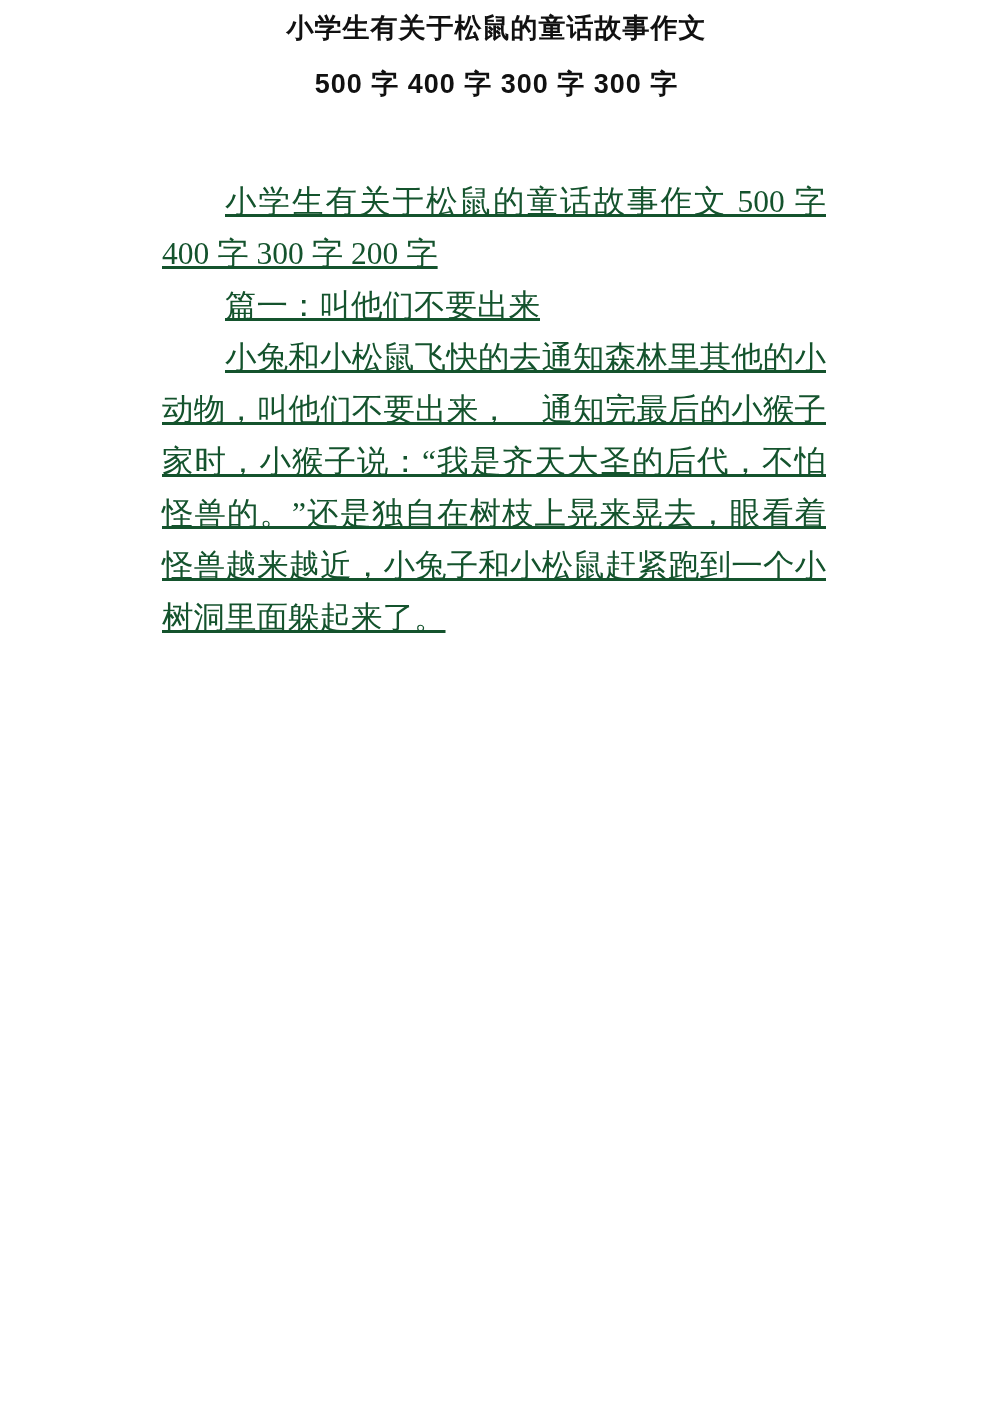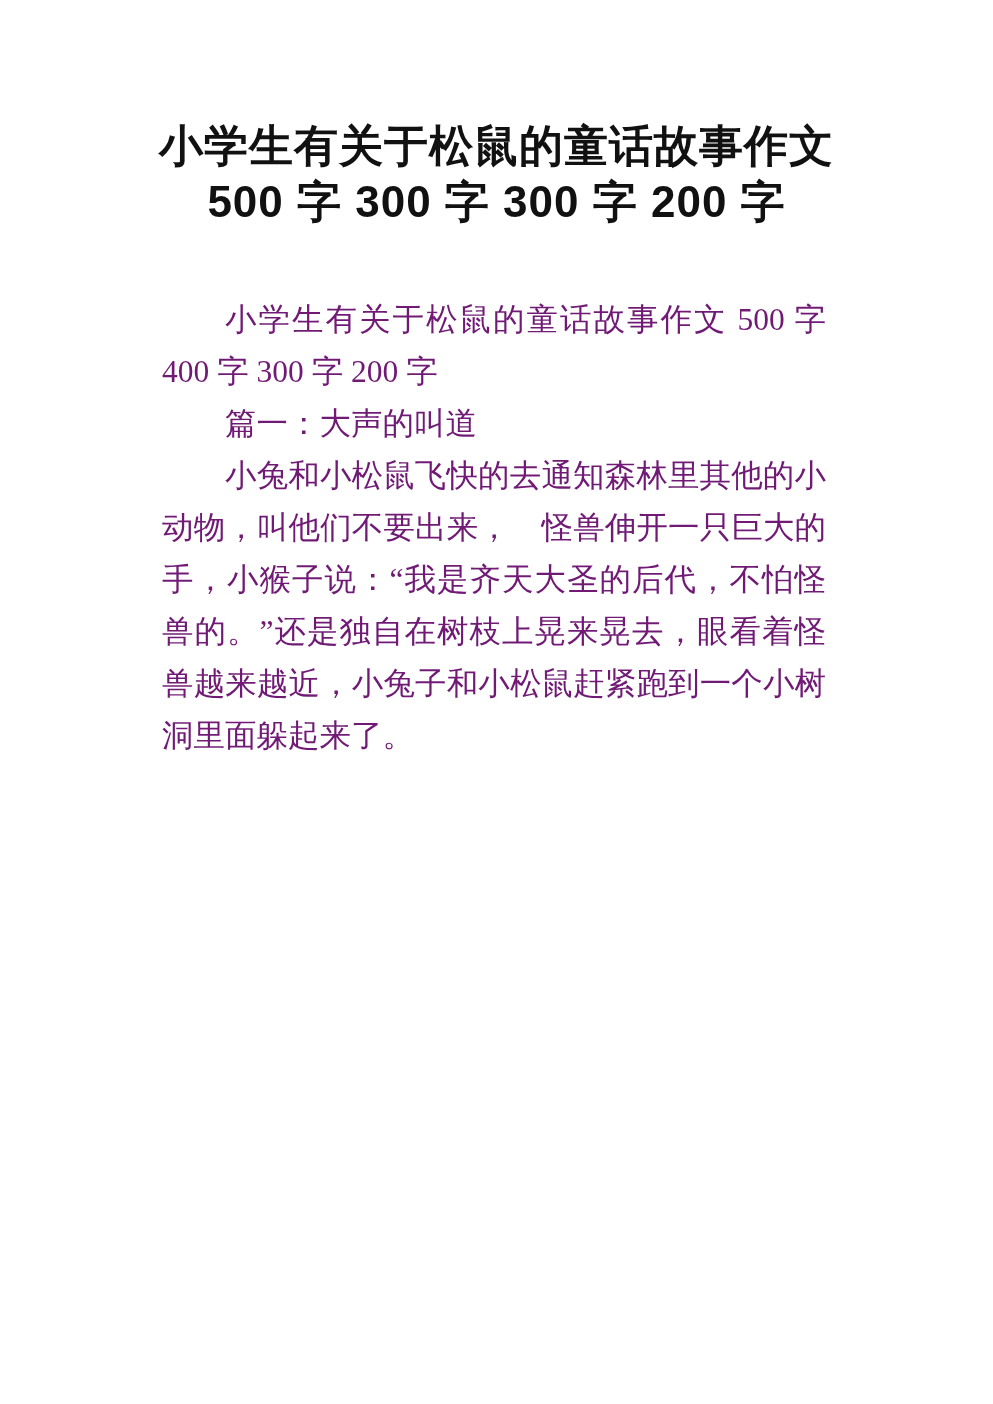--- a/index.html
+++ b/index.html
@@ -14,54 +14,54 @@
   }
   .page {
     position: relative;
     width: 993px;
     height: 1404px;
     background: #ffffff;
     overflow: hidden;
   }
   .doc-title {
     margin: 0;
-    padding-top: 118px;
     text-align: center;
     font-family: "Liberation Sans", "DejaVu Sans", sans-serif;
     font-weight: 700;
-    font-size: 44px;
+    font-size: 27px;
     line-height: 56px;
     color: #111111;
     letter-spacing: 1px;
   }
   .title-line {
     display: block;
   }
   .doc-body {
     margin-top: 64px;
     margin-left: 162px;
     width: 664px;
     font-family: "Liberation Serif", "DejaVu Serif", serif;
     font-size: 31.5px;
     line-height: 52px;
-    color: #701a75;
+    color: #14532d;
     text-align: justify;
+    text-decoration: underline;
   }
   .para {
     margin: 0;
     padding: 0;
     text-indent: 2em;
   }
 </style>
 </head>
 <body>
 
 <div class="page">
   <h1 class="doc-title">
     <span class="title-line">小学生有关于松鼠的童话故事作文</span>
-    <span class="title-line">500 字 300 字 300 字 200 字</span>
+    <span class="title-line">500 字 400 字 300 字 300 字</span>
   </h1>
   <div class="doc-body">
       <p class="para">小学生有关于松鼠的童话故事作文 500 字 400 字 300 字 200 字</p>
-      <p class="para">篇一：大声的叫道</p>
-      <p class="para">小兔和小松鼠飞快的去通知森林里其他的小动物，叫他们不要出来，　怪兽伸开一只巨大的手，小猴子说：“我是齐天大圣的后代，不怕怪兽的。”还是独自在树枝上晃来晃去，眼看着怪兽越来越近，小兔子和小松鼠赶紧跑到一个小树洞里面躲起来了。</p>
+      <p class="para">篇一：叫他们不要出来</p>
+      <p class="para">小兔和小松鼠飞快的去通知森林里其他的小动物，叫他们不要出来，　通知完最后的小猴子家时，小猴子说：“我是齐天大圣的后代，不怕怪兽的。”还是独自在树枝上晃来晃去，眼看着怪兽越来越近，小兔子和小松鼠赶紧跑到一个小树洞里面躲起来了。</p>
     </div>
 </div>
 
 </body></html>

